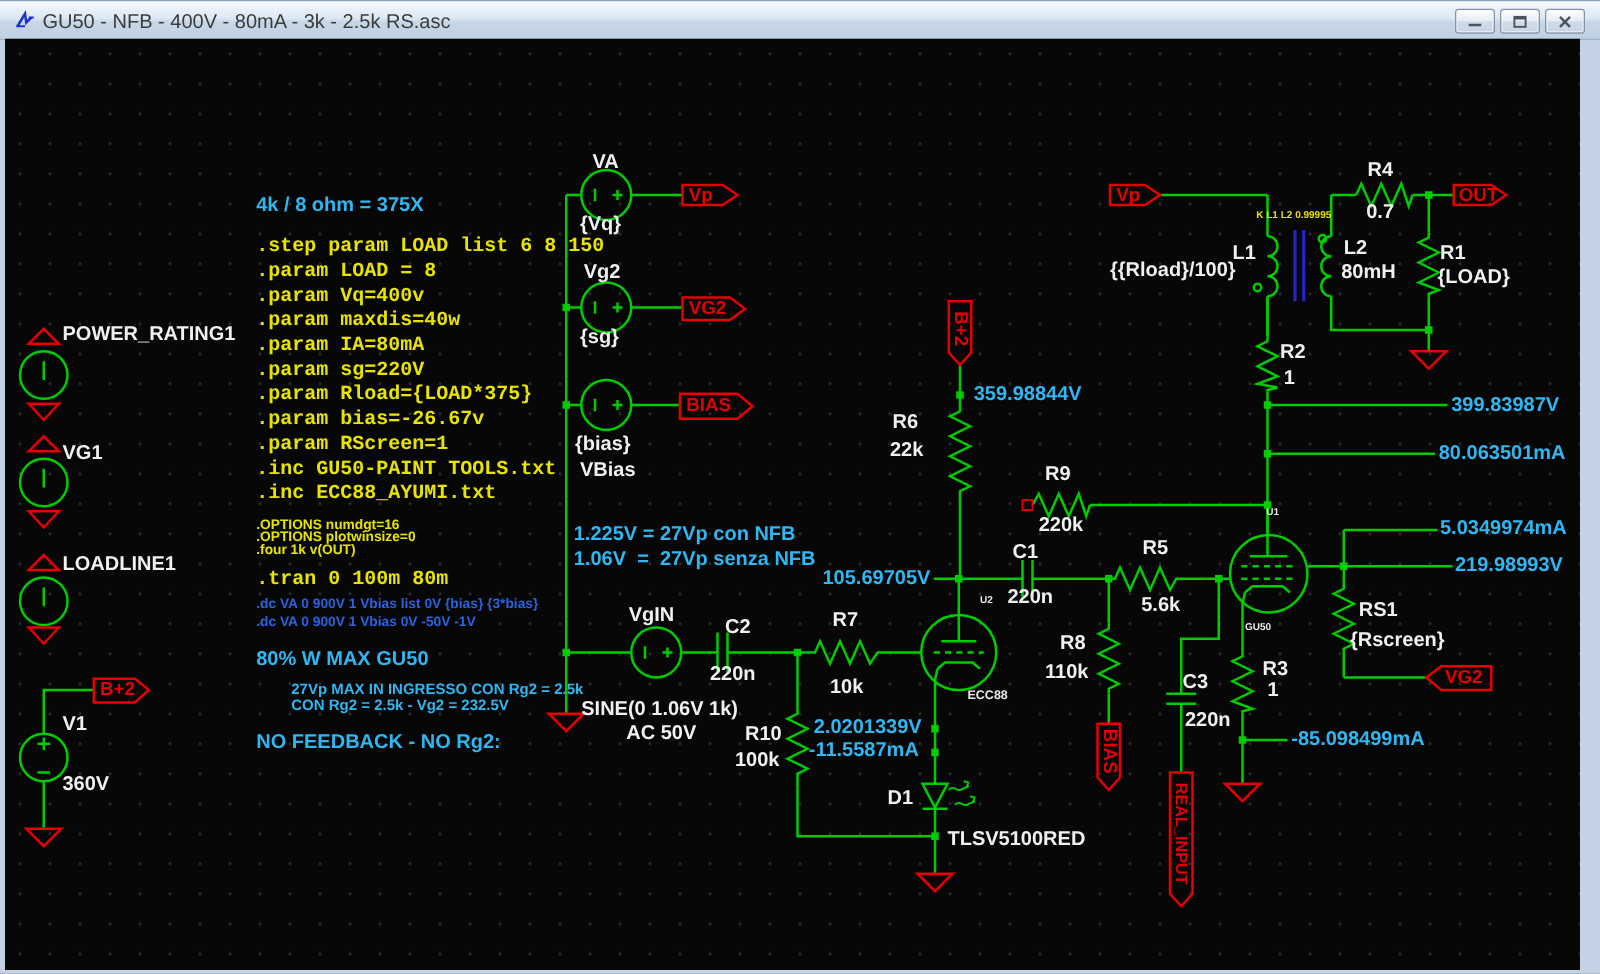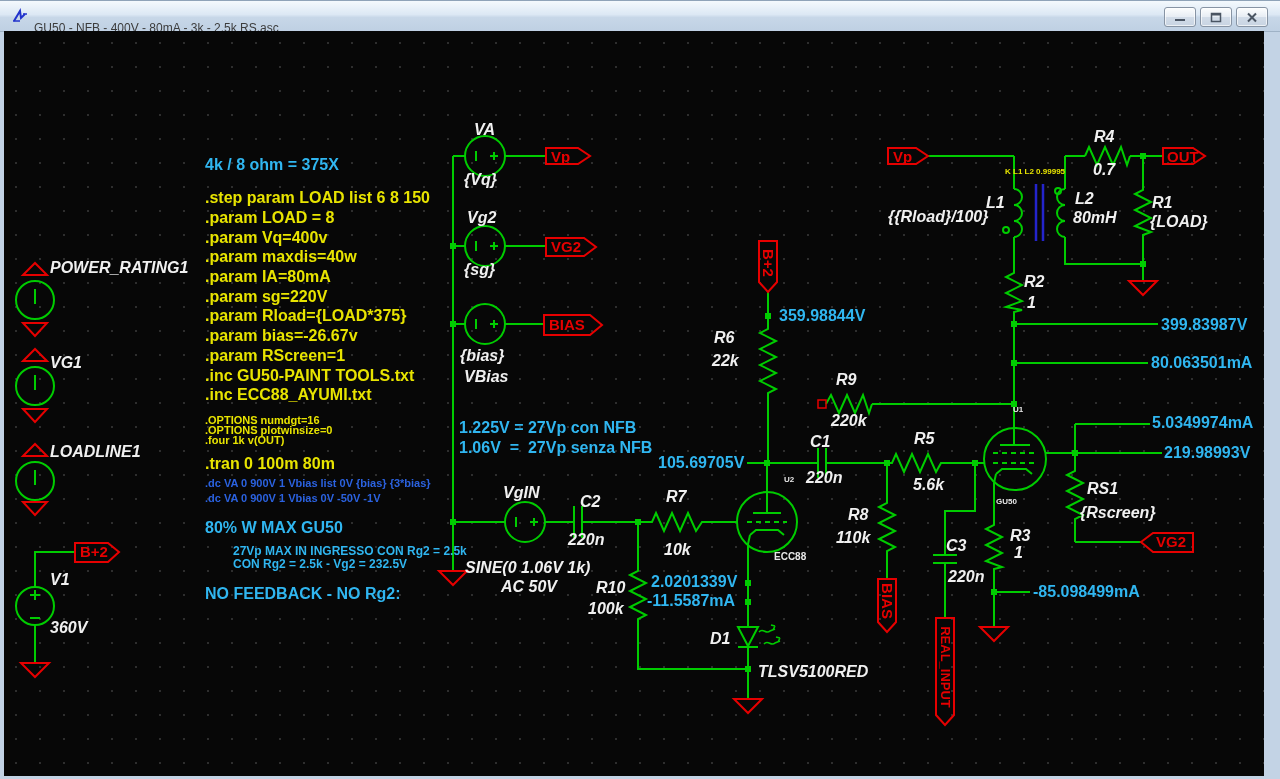--- a/index.html
+++ b/index.html
@@ -1,38 +1,38 @@
 <!DOCTYPE html>
 <html><head>
 <meta charset="utf-8">
 <style>
   html,body{margin:0;padding:0;background:#9aa7b5;font-family:"Liberation Sans",sans-serif;}
   .window{position:relative;width:1280px;height:779px;background:#c3d3e5;border-top:1px solid #8fa3b8;box-sizing:border-box;overflow:hidden;}
   .titlebar{position:absolute;left:0;top:0;width:100%;height:30px;
     background:linear-gradient(#f4f9fd 0%,#dce8f4 45%,#c7d7e8 55%,#bfd0e3 100%);
     border-bottom:1px solid #9fb2c6;}
-  .titletext{position:absolute;left:34px;top:20px;font-size:12px;color:#3c3c3c;white-space:pre;}
+  .titletext{position:absolute;left:34px;top:8px;font-size:16px;color:#3c3c3c;white-space:pre;}
   .appicon{position:absolute;left:12px;top:7px;}
   .winbtns{position:absolute;right:12px;top:6px;display:flex;gap:4px;}
   .wbtn{width:30px;height:18px;border:1px solid #8794a4;border-radius:3px;
     background:linear-gradient(#fdfefe,#e7edf4 48%,#d2dce8 52%,#c8d4e2);
     display:flex;align-items:center;justify-content:center;box-shadow:inset 0 0 0 1px #ffffffaa;}
   .schem{position:absolute;left:4px;top:30px;width:1260px;height:745px;overflow:hidden;
     background-color:#070707;
     background-image:radial-gradient(circle,#2e2e2e 1px,transparent 1.4px);
     background-size:24px 24px;}
   .canvas{position:absolute;left:-4px;top:-30px;width:1280px;height:779px;}
   .lb{position:absolute;font-weight:bold;line-height:1.1;white-space:pre;}
-  .w{color:#f0f0f0;font-size:16px;font-style:italic;}
+  .w{color:#f0f0f0;font-size:16px;}
   .w8{color:#e8e8e8;font-size:8px;}
   .w10{color:#e8e8e8;font-size:10px;}
   .red{color:#e60000;font-size:15px;}
   .cy{color:#30b6f0;font-size:16px;}
   .cys{color:#30b6f0;font-size:12px;margin-left:28px;}
-  .yb{color:#e8e400;font-size:16px;}
+  .yb{color:#e8e400;font-size:16px;font-family:Liberation Mono, monospace;}
   .ys{color:#e8e400;font-size:11px;}
   .y8{color:#e8e400;font-size:8px;}
   .bl{color:#2b62e0;font-size:11px;}
   .rot{transform:translate(-50%,-50%) rotate(90deg);}
 </style>
 </head>
 <body>
 
 <div class="window">
 

